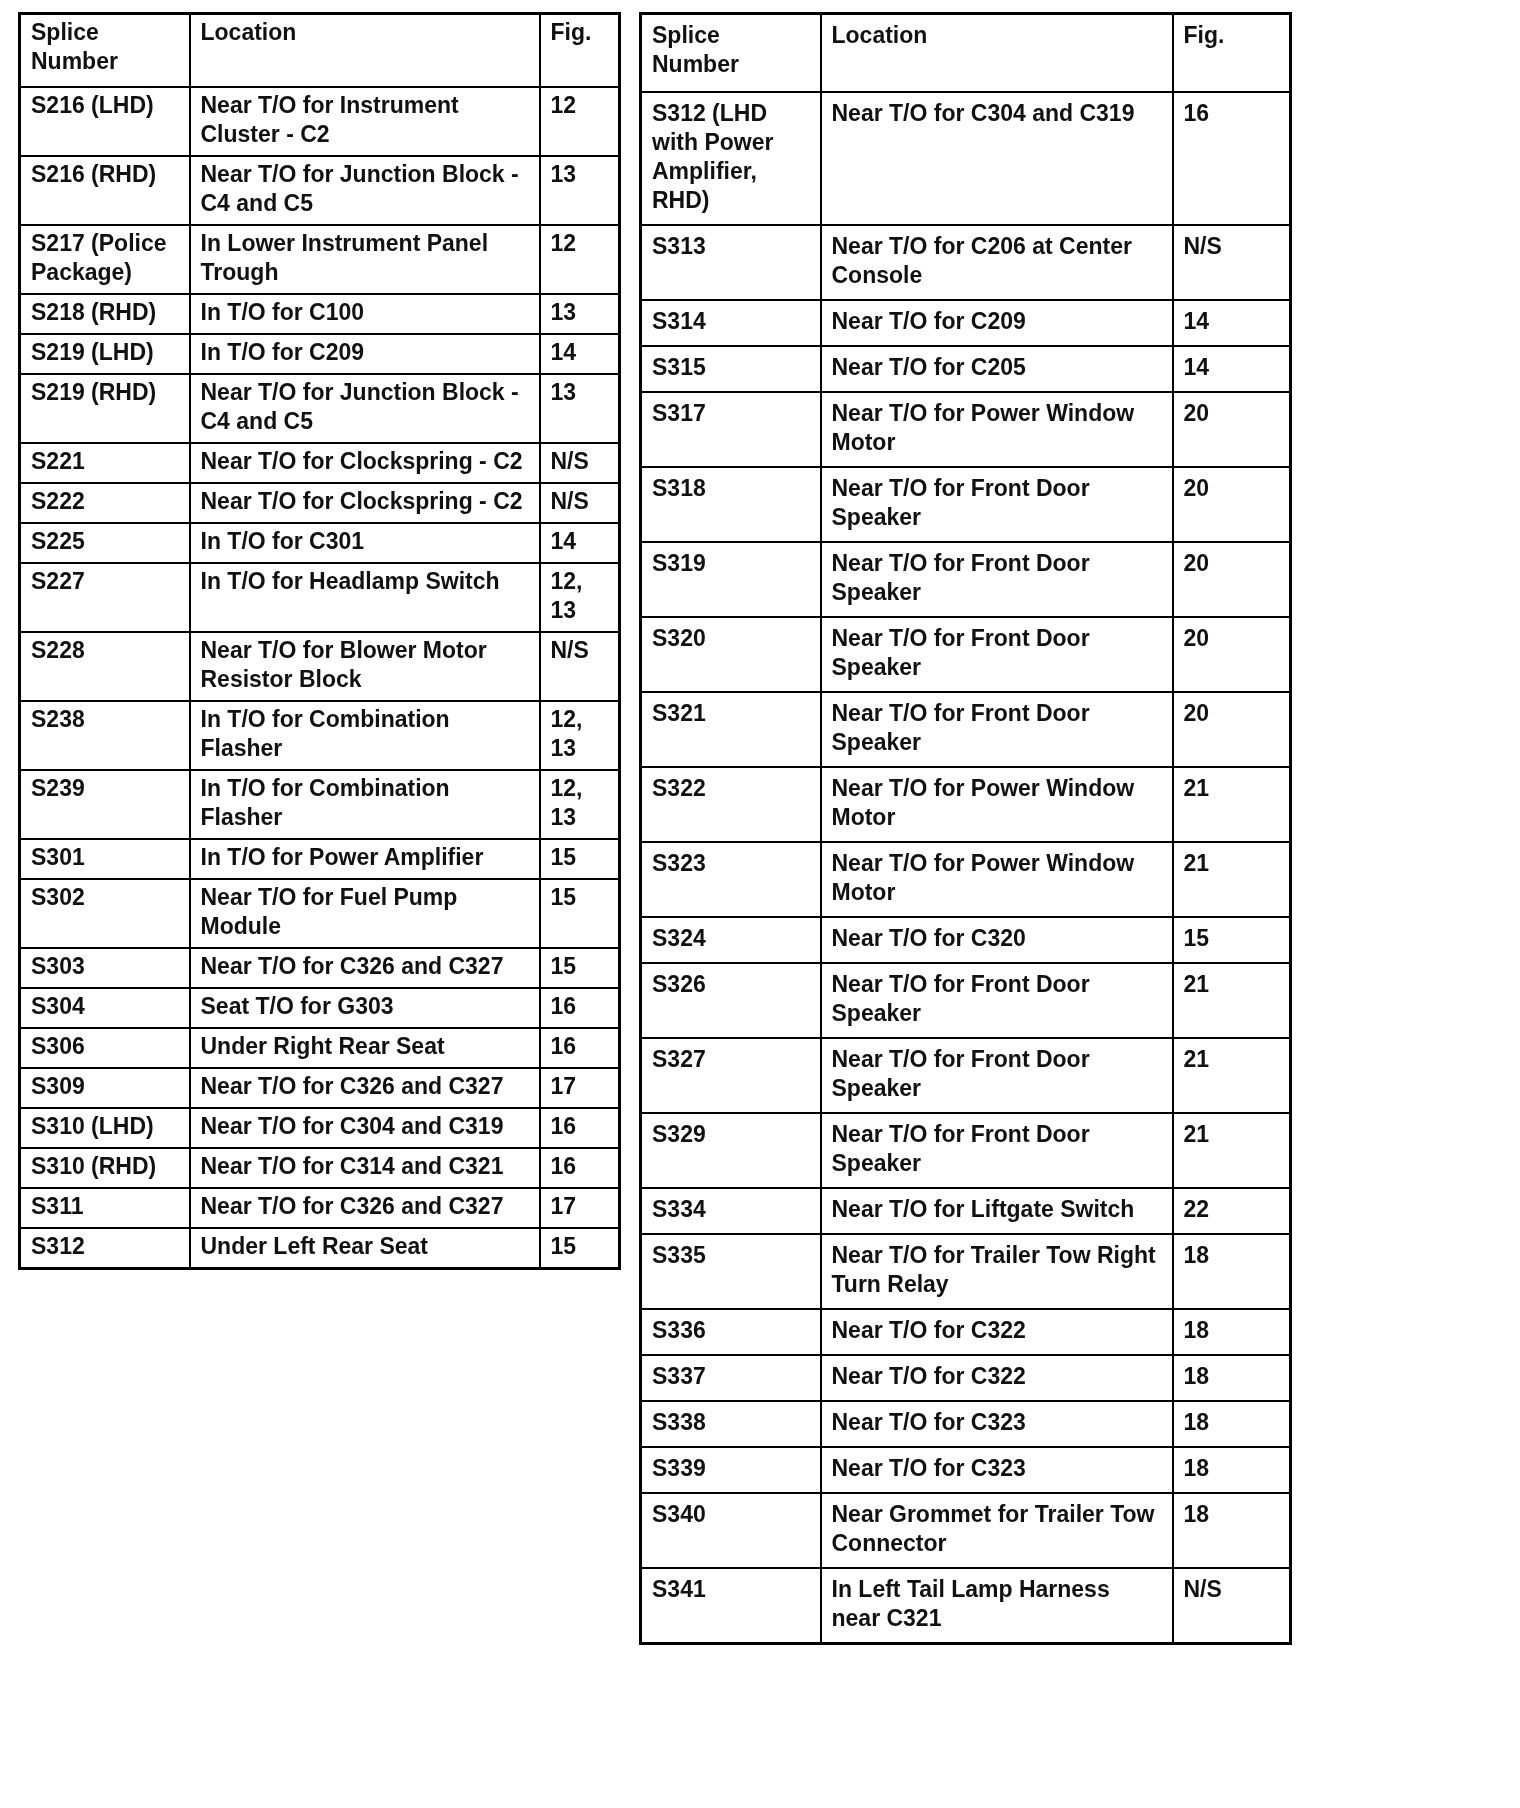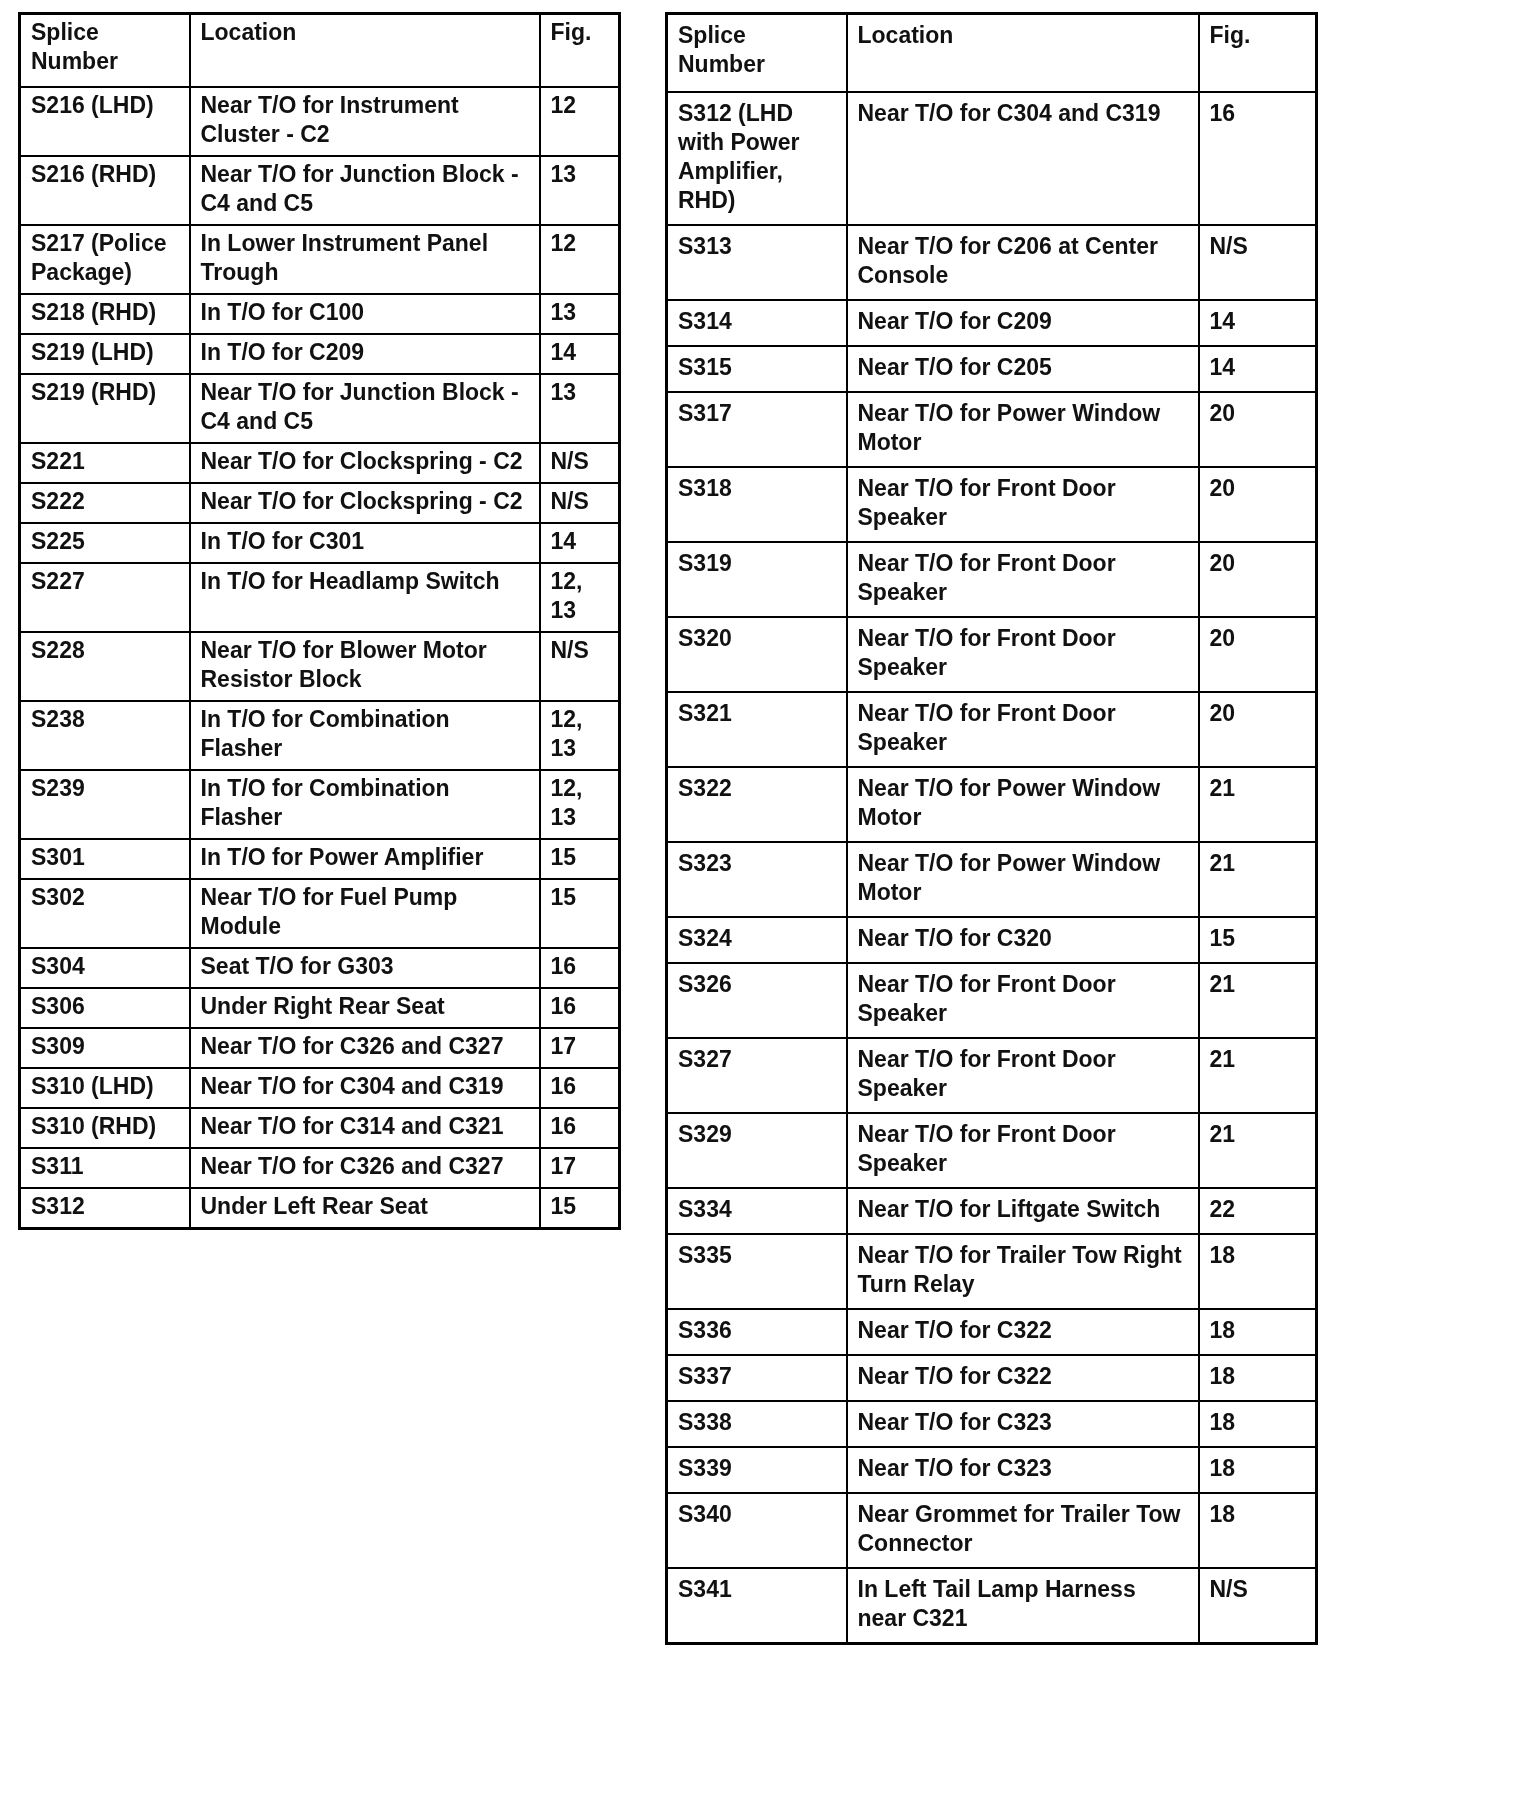--- a/index.html
+++ b/index.html
@@ -9,21 +9,21 @@
     font-family: "Liberation Sans", sans-serif;
   }
   .page {
     width: 1520px;
     min-height: 1808px;
     box-sizing: border-box;
     background: #ffffff;
     padding: 12px 20px 12px 18px;
     display: flex;
     align-items: flex-start;
-    gap: 44px;
+    gap: 18px;
   }
   table.splice-table {
     border-collapse: collapse;
     table-layout: fixed;
     border: 3px solid #000;
     background: #fff;
   }
   table.splice-table th,
   table.splice-table td {
     border: 2px solid #000;
@@ -138,20 +138,25 @@
           <td>S301</td>
           <td>In T/O for Power Amplifier</td>
           <td>15</td>
         </tr>
         <tr>
           <td>S302</td>
           <td>Near T/O for Fuel Pump Module</td>
           <td>15</td>
         </tr>
         <tr>
+          <td>S303</td>
+          <td>Near T/O for C326 and C327</td>
+          <td>15</td>
+        </tr>
+        <tr>
           <td>S304</td>
           <td>Seat T/O for G303</td>
           <td>16</td>
         </tr>
         <tr>
           <td>S306</td>
           <td>Under Right Rear Seat</td>
           <td>16</td>
         </tr>
         <tr>

